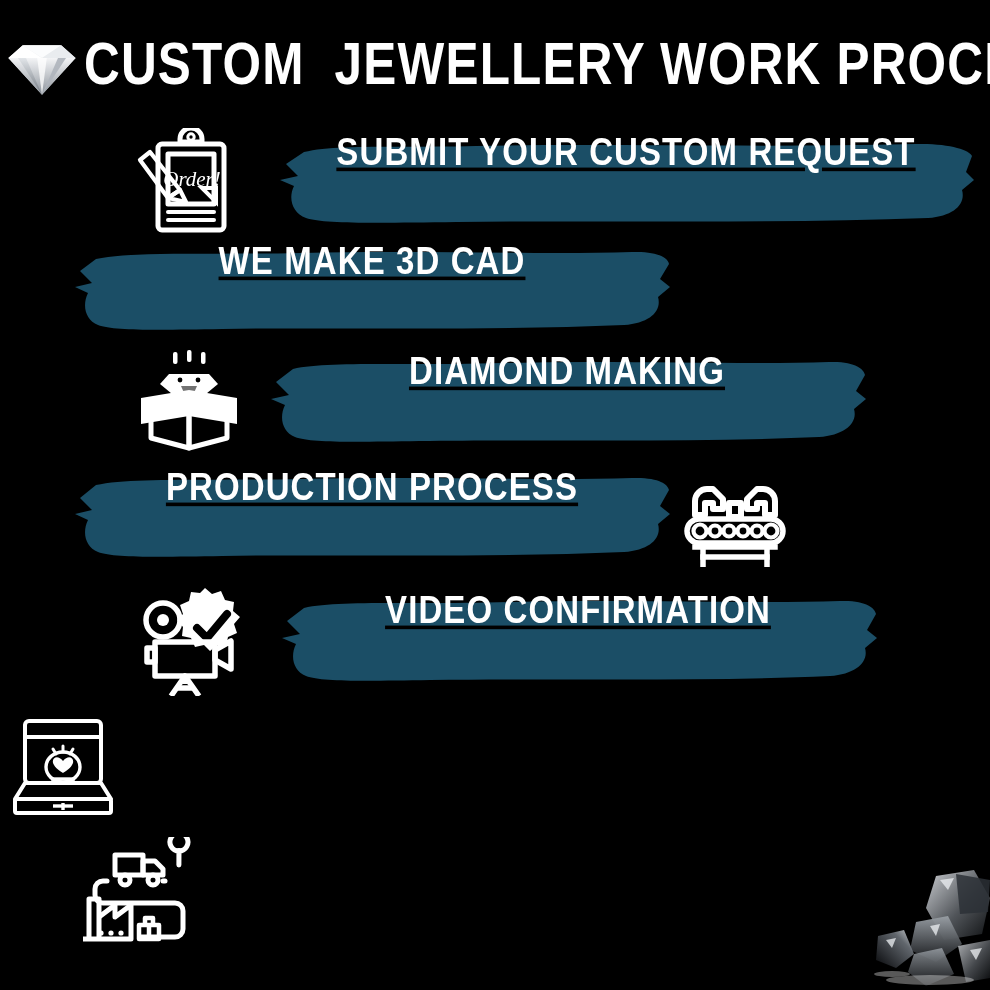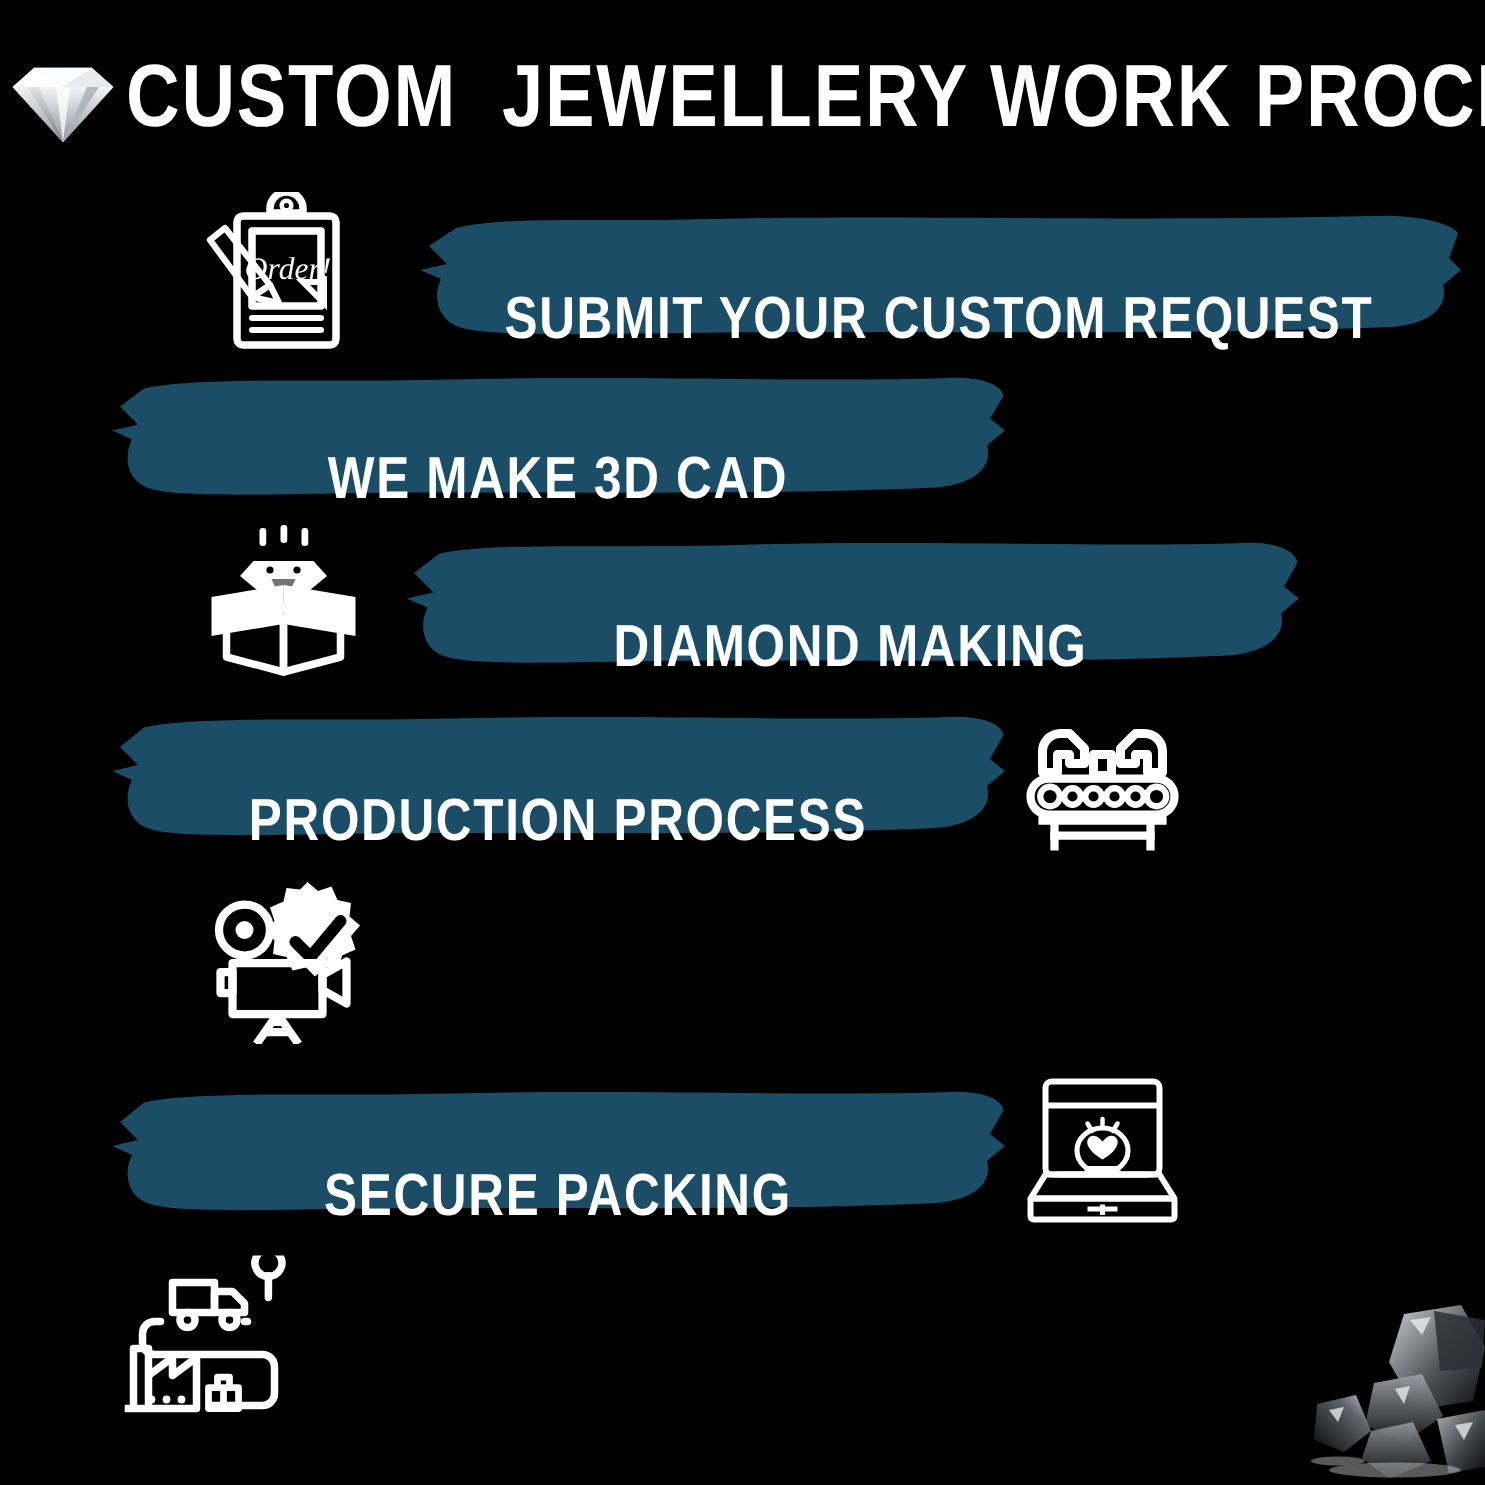--- a/index.html
+++ b/index.html
@@ -60,21 +60,21 @@
   .step-icon {
     flex: 0 0 auto;
     display: flex;
     align-items: center;
     justify-content: center;
   }
   .banner-wrap {
     position: relative;
     flex: 0 0 auto;
     display: flex;
-    align-items: flex-end;
+    align-items: flex-start;
     justify-content: center;
     text-decoration: underline;
   }
   .banner-svg {
     position: absolute;
     top: 0;
     left: 0;
     width: 100%;
     height: 100%;
   }
@@ -297,33 +297,33 @@
         <g fill="none" stroke="#ffffff" stroke-width="5.5" stroke-linejoin="round">
           <rect x="20" y="58" width="60" height="34"></rect>
           <path d="M80 66 l16 -9 v28 l-16 -9 z"></path>
           <path d="M12 64 h8 v14 h-8 z"></path>
           <path d="M50 92 v8"></path>
           <path d="M36 112 l14 -20 l14 20"></path>
           <path d="M42 104 h16"></path>
         </g>
       </svg>
     </div>
-  </div>
-
-  <div class="step" id="row5">
     <div class="banner-wrap">
       <svg class="banner-svg" viewBox="0 0 600 100" preserveAspectRatio="none">
-        <path d="M24 18 C 60 10, 140 14, 230 12 C 350 9, 470 14, 560 11
-                 C 586 10, 596 17, 597 23 L 588 39 L 598 47 L 586 57
-                 C 590 71, 578 83, 552 85 C 420 91, 260 87, 150 89
-                 C 86 90, 42 91, 26 85 C 13 80, 10 65, 16 53
-                 L 3 47 L 20 43 L 8 31 Z" fill="#1b4e66"></path>
-      </svg>
-      <div class="banner-label">SECURE  PACKING</div>
-    </div>
+        <path d="M26 18 C 62 10, 140 15, 236 12 C 352 9, 474 14, 562 11
+                 C 588 10, 597 18, 598 24 L 589 40 L 599 48 L 587 58
+                 C 591 72, 578 84, 552 86 C 420 92, 262 88, 152 90
+                 C 88 91, 44 92, 28 86 C 15 81, 12 66, 18 54
+                 L 4 48 L 22 44 L 9 31 Z" fill="#1b4e66"></path>
+      </svg>
+      <div class="banner-label">VIDEO CONFIRMATION</div>
+    </div>
+  </div>
+
+  <div class="step" id="row5">
     <div class="step-icon">
       <svg width="104" height="100" viewBox="0 0 104 100">
         <g fill="none" stroke="#ffffff" stroke-width="4" stroke-linejoin="round">
           <rect x="14" y="4" width="76" height="62" rx="4"></rect>
           <path d="M14 20 h76"></path>
           <path d="M14 66 L4 82 h96 L90 66 Z"></path>
           <rect x="4" y="82" width="96" height="14" rx="2"></rect>
           <path d="M22 66 h60"></path>
         </g>
         <g fill="none" stroke="#ffffff" stroke-width="3.4">

